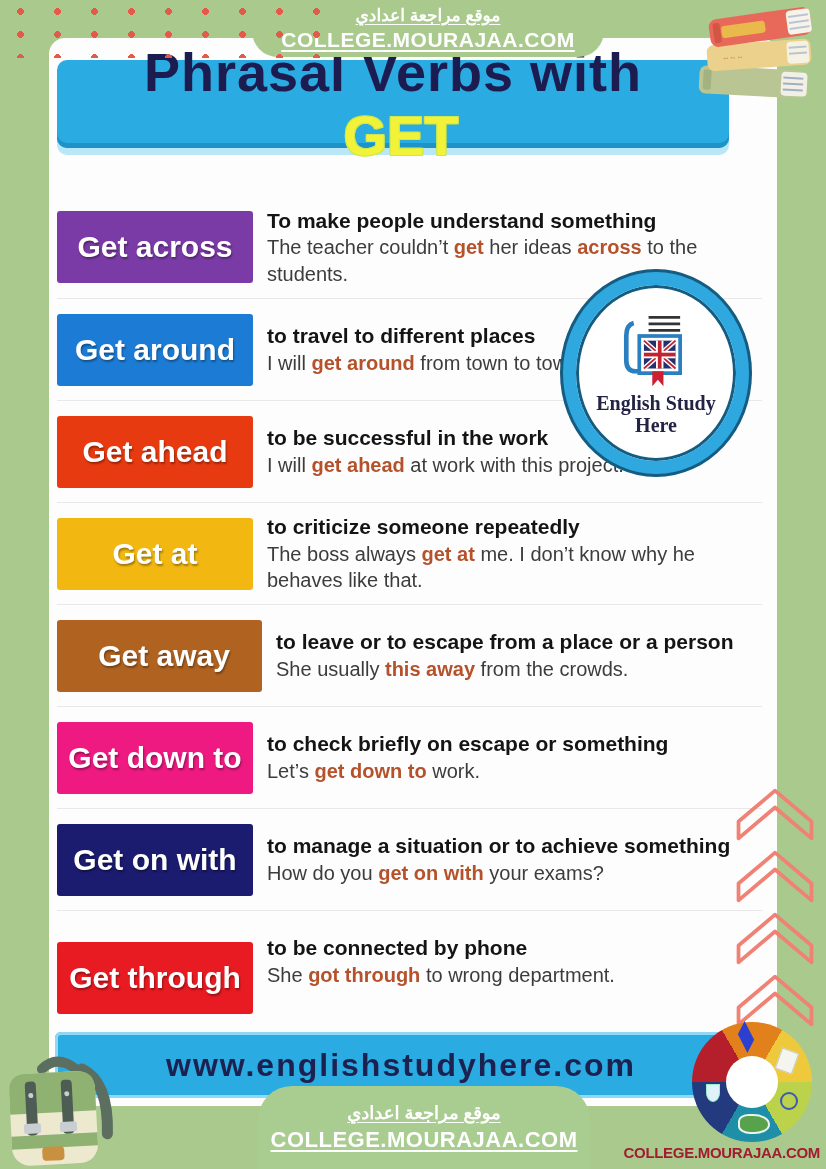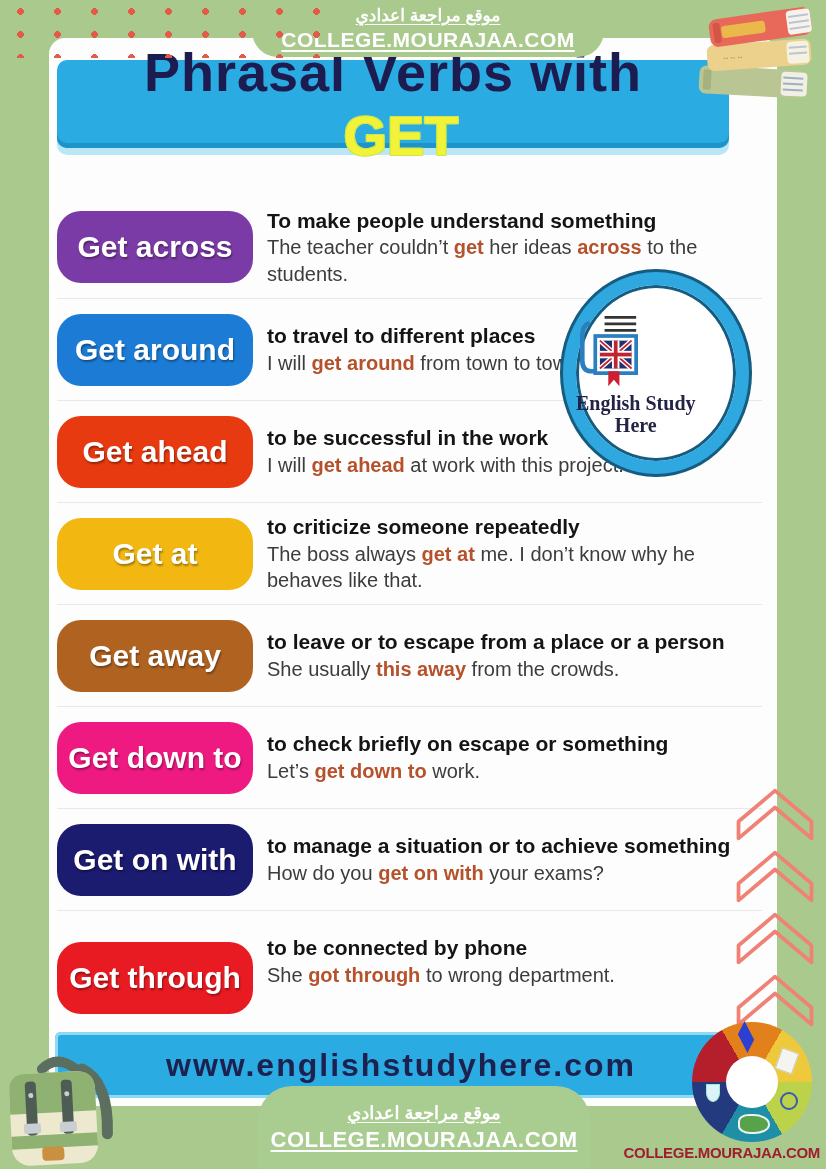--- a/index.html
+++ b/index.html
@@ -30,33 +30,33 @@
   .title-banner .get{font-size:56px;font-weight:bold;color:#f2f338;margin-left:16px;
         text-shadow:1px 1px 0 #cde84a,-1px -1px 0 #cde84a,1px -1px 0 #cde84a,-1px 1px 0 #cde84a;}
 
   
   .books{position:absolute;left:683px;top:4px;width:140px;height:102px;z-index:4;}
 
   
   .rows{position:absolute;left:57px;top:196px;width:705px;z-index:2;}
   .row{display:flex;align-items:center;gap:14px;height:102px;box-sizing:border-box;}
   .row + .row{border-top:1.5px solid #e8e8e8;}
-  .badge{flex:none;width:196px;height:72px;border-radius:24px;display:flex;align-items:center;
+  .badge{flex:none;width:196px;height:72px;border-radius:3px;display:flex;align-items:center;
         justify-content:center;color:#fff;font-size:30px;font-weight:bold;
         text-shadow:1px 2px 2px rgba(0,0,0,.35);text-align:right;}
   .texts{flex:1;line-height:1.32;}
   .def{font-size:21px;font-weight:bold;color:#141414;}
   .ex{font-size:20px;color:#3c3c3c;}
   .ex .hl{color:#b5522b;font-weight:bold;}
 
   
   .esh{position:absolute;left:563px;top:272px;width:160px;height:176px;background:#fff;
        border:13px solid #2fa8e0;border-radius:50%;z-index:5;
        box-shadow:0 0 0 3px #155c80, inset 0 0 0 3px #155c80;
-       display:flex;flex-direction:column;align-items:flex-start;justify-content:center;}
+       display:flex;flex-direction:column;align-items:center;justify-content:center;}
   .esh-text{font-family:"Liberation Serif", serif;font-weight:bold;font-size:20px;color:#232345;
        text-align:center;line-height:1.1;margin-top:4px;}
 
   
   .chev{position:absolute;left:731px;width:88px;height:58px;z-index:5;}
 
   
   .site-banner{position:absolute;left:55px;top:1032px;width:692px;height:66px;background:#2aabe2;
        border-radius:6px;z-index:2;display:flex;align-items:center;justify-content:center;
        box-shadow:inset 0 0 0 3px #8fd9f4;}
@@ -159,21 +159,21 @@
 
     <div class="row">
       <div class="badge" style="background-color: rgb(242, 184, 17);">Get at</div>
       <div class="texts">
         <div class="def">to criticize someone repeatedly</div>
         <div class="ex"><span>The boss always </span><span class="hl">get at</span><span> me. I don’t know why he behaves like that.</span></div>
       </div>
     </div>
 
     <div class="row">
-      <div class="badge" style="background-color: rgb(176, 99, 33);">Get away</div>
+      <div class="badge" style="background-color: rgb(176, 99, 33); padding-left: 9px;">Get away</div>
       <div class="texts">
         <div class="def">to leave or to escape from a place or a person</div>
         <div class="ex"><span>She usually </span><span class="hl">this away</span><span> from the crowds.</span></div>
       </div>
     </div>
 
     <div class="row">
       <div class="badge" style="background-color: rgb(238, 25, 129);">Get down to</div>
       <div class="texts">
         <div class="def">to check briefly on escape or something</div>

